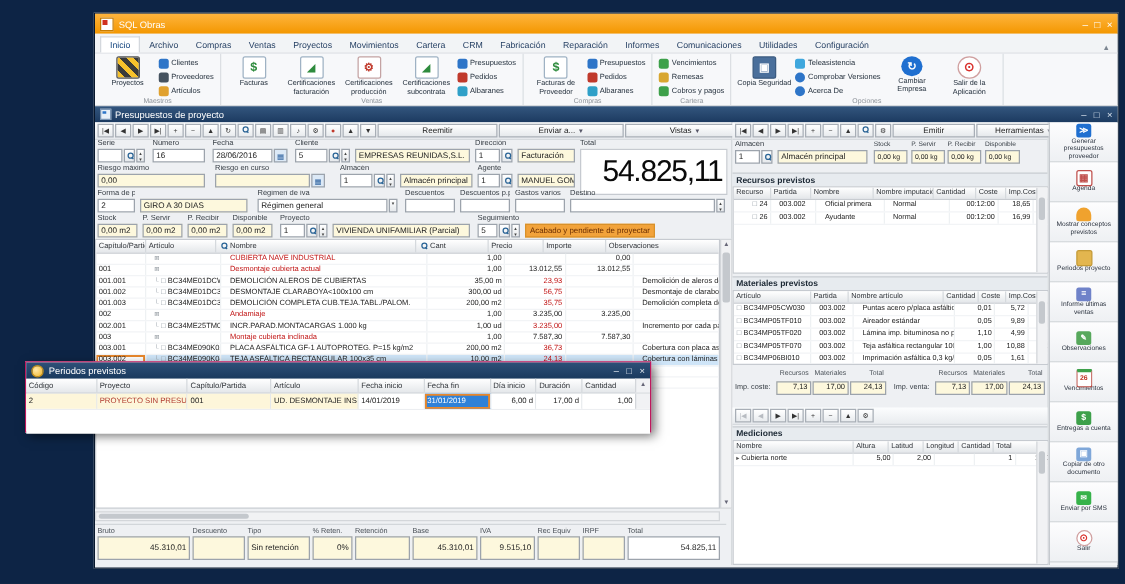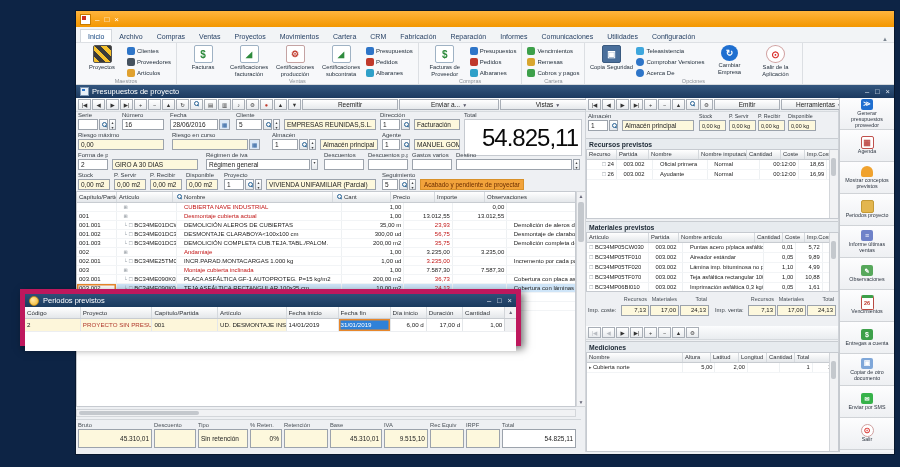--- a/index.html
+++ b/index.html
@@ -133,21 +133,21 @@
   .si.report{background:#6f82c9;} .si.report::before{content:"≡";}
   .si.note{background:#57a85c;} .si.note::before{content:"✎";font-size:6px;}
   .si.calendar{background:#fff;border:1px solid #b84a42;border-top:3px solid #3da04a;}
   .si.cash{background:#3da04a;} .si.cash::before{content:"$";}
   .si.copy{background:#7fa7d9;} .si.copy::before{content:"▣";font-size:7px;}
   .si.sms{background:#36b24a;} .si.sms::before{content:"✉";font-size:6px;}
   .si.power{background:#fff;border:1px solid #d0a0a0;color:#d9302c;border-radius:50%;} .si.power::before{content:"⊙";font-size:8px;}
   .sbadge{position:absolute;left:0;right:0;top:4px;text-align:center;font-size:5.5px;font-weight:bold;color:#c0392b;pointer-events:none;}
   .sbtn .slab{font-size:5.3px;line-height:5.8px;color:#2c3440;text-align:center;padding:0 1px;}
   
-  .dialog{position:absolute;left:20px;top:289px;width:501px;height:57px;background:#f2f4f6;border:5px solid #be185d;box-shadow:3px 3px 8px rgba(0,0,0,.55);box-sizing:border-box;z-index:50;}
+  .dialog{position:absolute;left:20px;top:289px;width:501px;height:57px;background:#f2f4f6;border:1px solid #be185d;box-shadow:3px 3px 8px rgba(0,0,0,.55);box-sizing:border-box;z-index:50;}
   .dtitle{height:13px;background:linear-gradient(#2d5078,#1a3a5e);display:flex;align-items:center;padding:0 4px;box-sizing:border-box;}
   .dicon{width:8px;height:8px;border-radius:50%;background:radial-gradient(circle at 35% 35%,#ffe9a8,#f0b429);border:1px solid #c08f1e;margin-right:4px;}
   .dtext{flex:1;font-size:7.5px;color:#fff;}
   .dctl{display:flex;gap:6px;color:#e7edf4;font-size:7.5px;}
   .dhead{display:flex;height:11px;background:linear-gradient(#ffffff,#e4e7ea);border-bottom:1px solid #c8ccd1;}
   .dh{font-size:6.2px;color:#2f3338;line-height:11px;border-right:1px solid #d5d9dd;box-sizing:border-box;padding:0 2px;overflow:hidden;white-space:nowrap;}
   .drow{display:flex;height:12px;background:#fff;}
   .dc{font-size:6.2px;color:#222;line-height:12px;border-right:1px solid #e4e7ea;box-sizing:border-box;padding:0 2px;overflow:hidden;white-space:nowrap;background:#fdf6da;}
   .dc.white{background:#fff;}
   .dc.red{color:#b03a2e;}
@@ -160,20 +160,21 @@
   .totalnum{font-size:24px;color:#0a0a0a;letter-spacing:-1px;white-space:nowrap;}
 </style>
 </head>
 <body>
 
 <div class="stage">
   <div class="appwin">
 
     <div class="titlebar">
       <span class="appicon"></span>
+      <span class="apptitle">SQL Obras</span>
       <span class="wctl">
         <span>–</span>
         <span>□</span>
         <span>×</span>
       </span>
     </div>
 
     <div class="menubar">
       <div style="display:flex;align-items:flex-end;">
 

